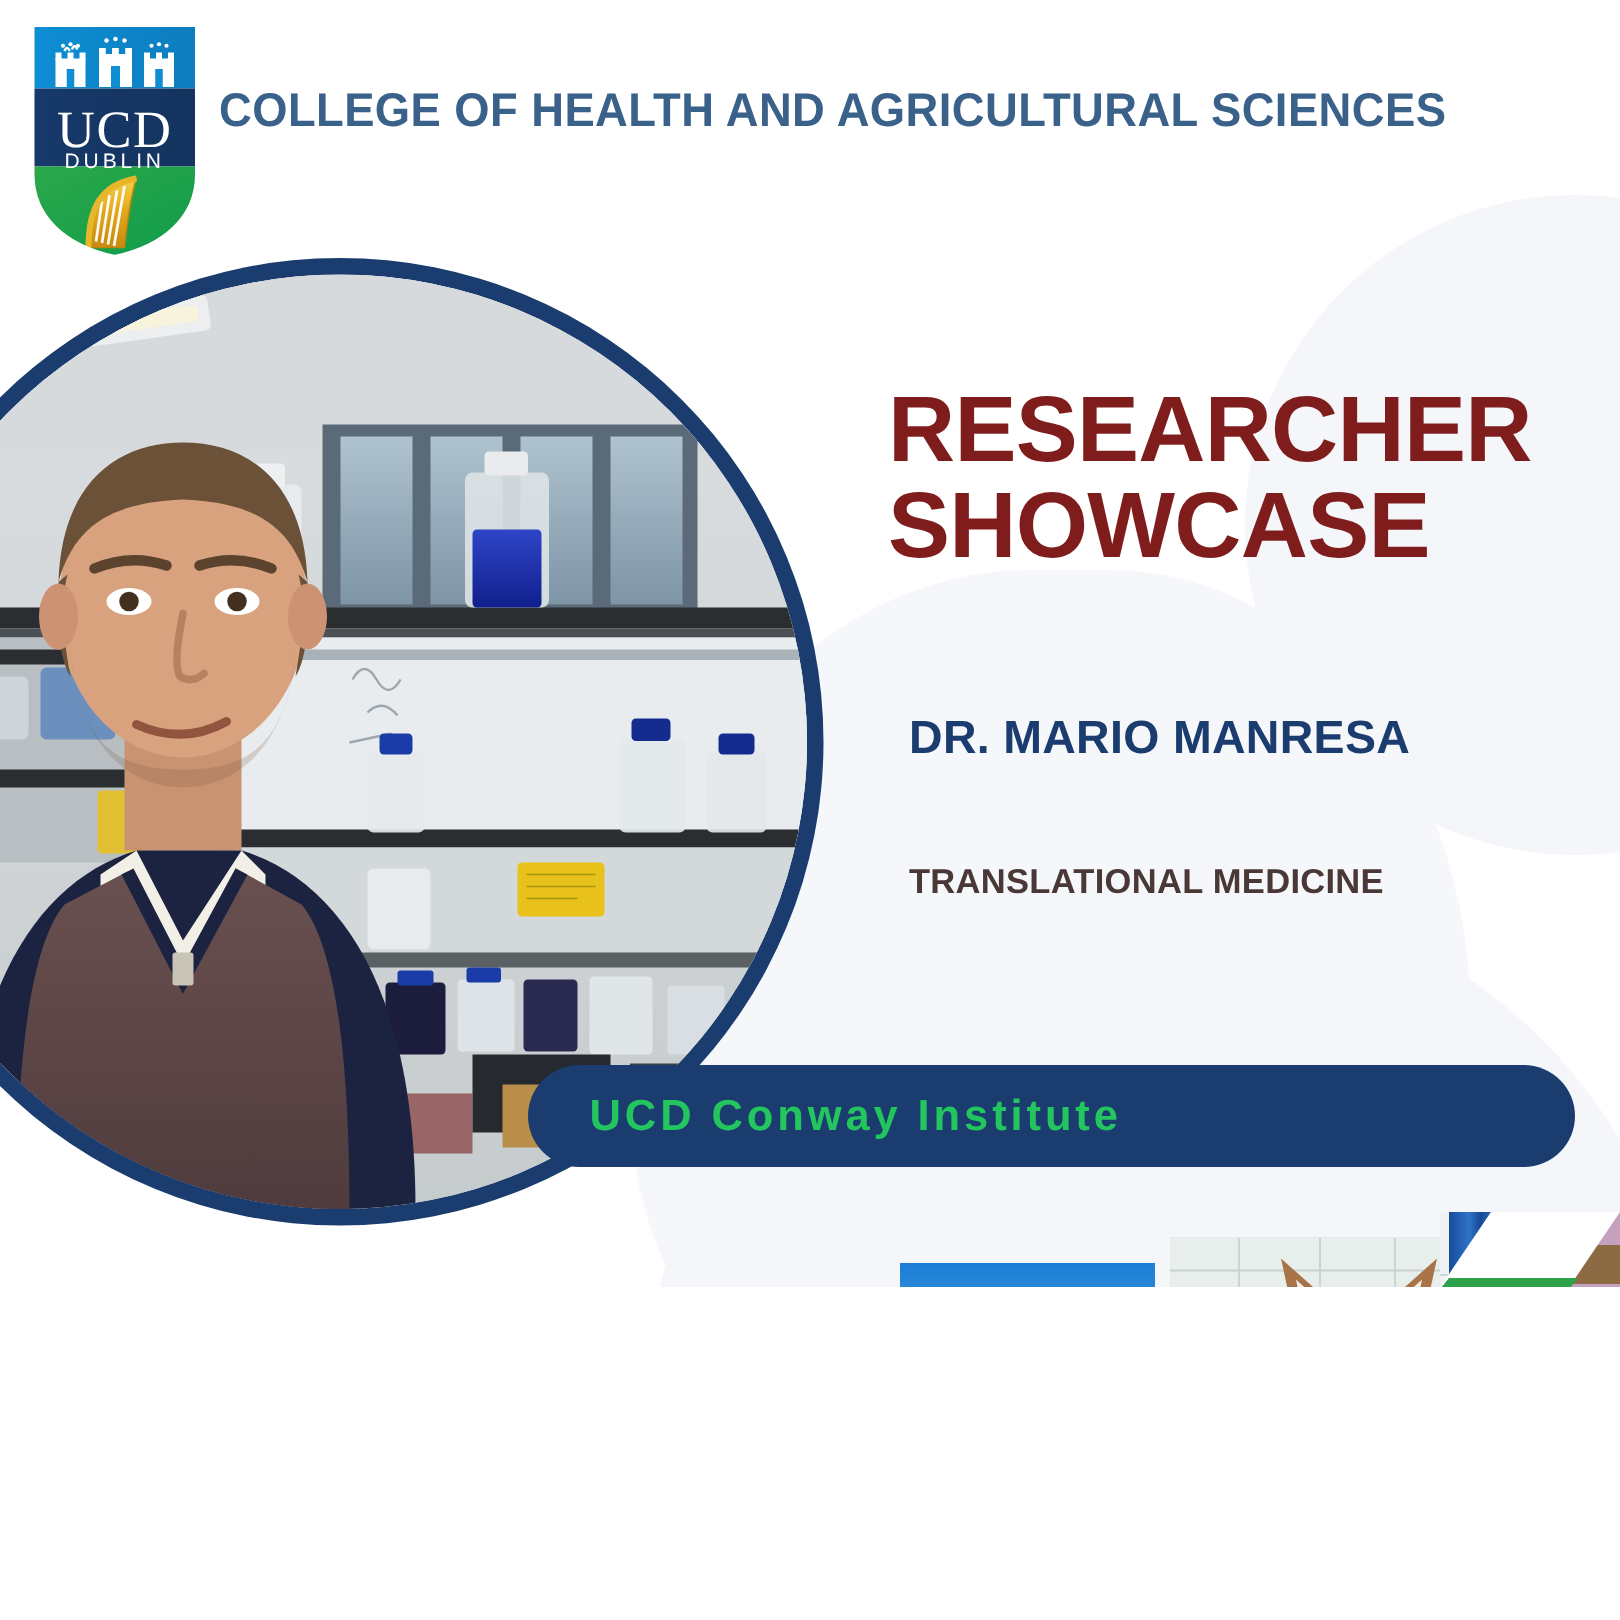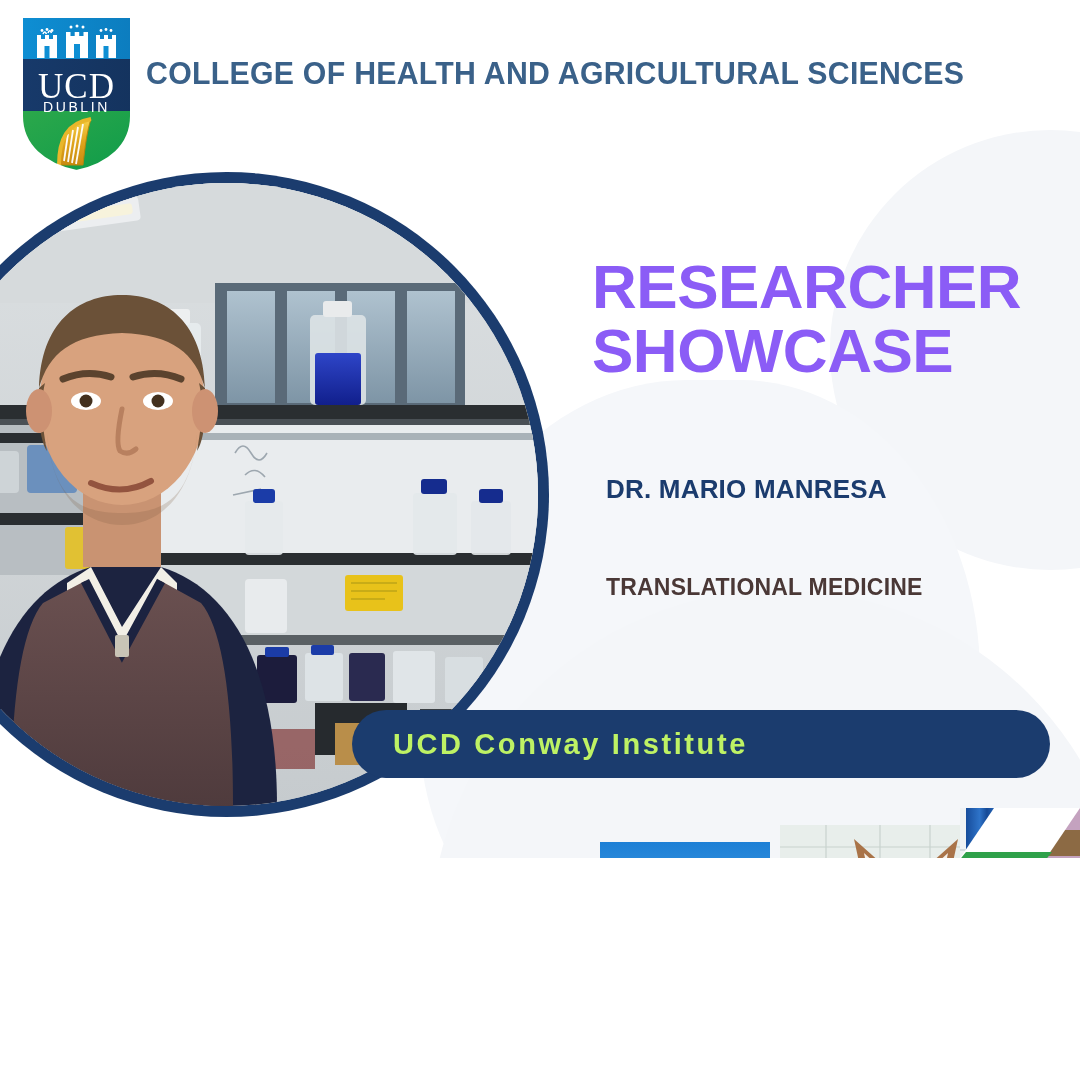--- a/index.html
+++ b/index.html
@@ -87,29 +87,29 @@
 
   
   .title-block {
     position:absolute; left:592px; top:255px;
     z-index:30; width:470px;
   }
   .main-title {
     font-size:62px;
     font-weight:bold;
     line-height:1.03;
-    color:#8b5cf6;
+    color:#7f1d1d;
     letter-spacing:-0.5px;
   }
   .main-title .l2 { display:block; }
 
   .person-name {
     position:absolute; left:606px; top:474px;
     z-index:30;
-    font-size:26px;
+    font-size:31px;
     font-weight:bold;
     color:#1B3C6E;
     letter-spacing:0.2px;
     white-space:nowrap;
   }
   .dept {
     position:absolute; left:606px; top:571px;
     z-index:30;
     font-size:23px;
     font-weight:bold;
@@ -124,21 +124,21 @@
     position:absolute;
     left:352px; top:710px;
     width:698px; height:68px;
     background:#1B3C6E;
     border-radius:34px;
     z-index:25;
     display:flex; align-items:center;
   }
   .pill-text {
     margin-left:41px;
-    color:#bef264;
+    color:#22c55e;
     font-size:29px;
     font-weight:bold;
     letter-spacing:2.6px;
   }
 
   
   .dots {
     position:absolute;
     left:97px; top:962px;
     z-index:30;

